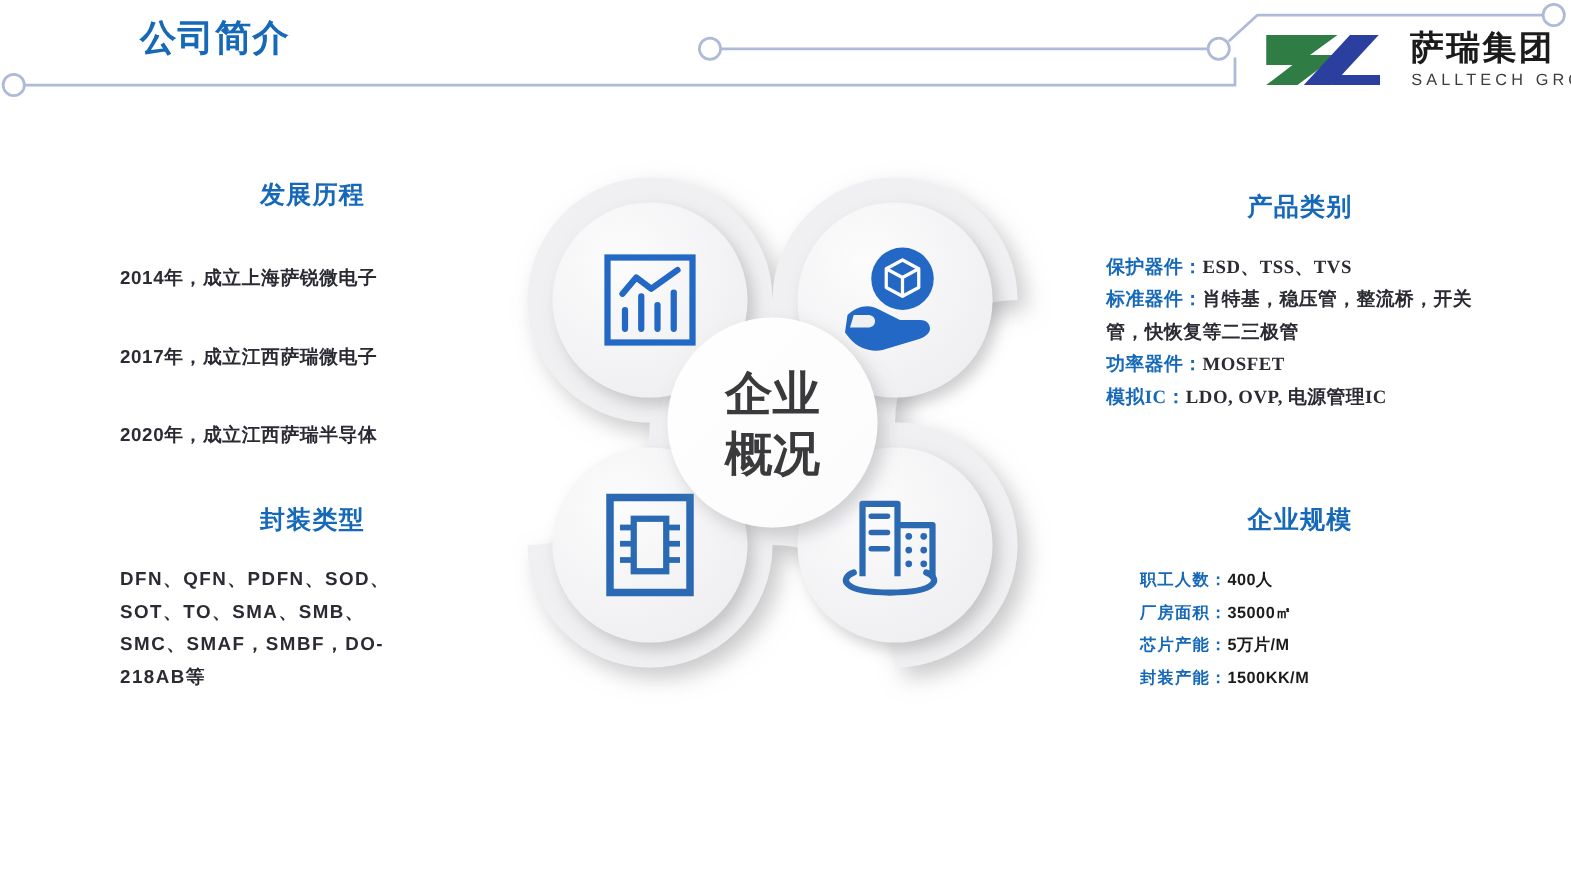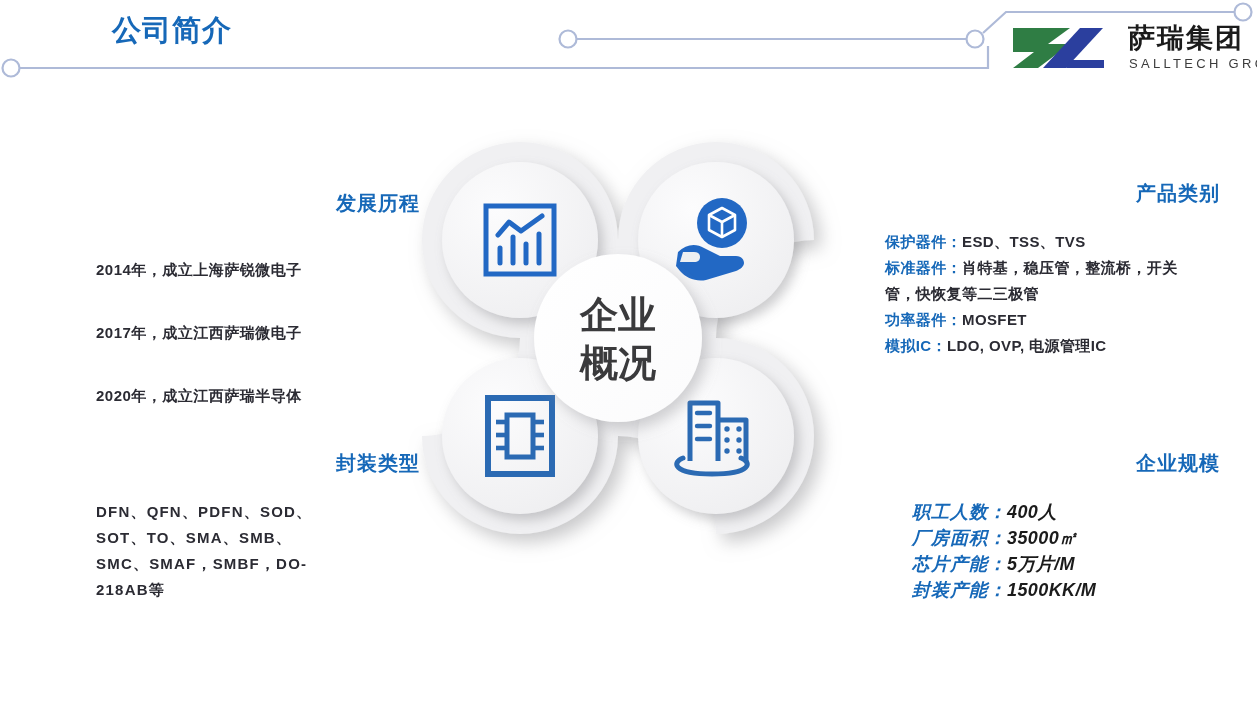--- a/index.html
+++ b/index.html
@@ -28,49 +28,49 @@
   }
   .logo-en {
     position: absolute; left: 121px; top: 36px;
     font-size: 13px; color: #3c3c3c; letter-spacing: 3.3px; white-space: nowrap;
   }
 
   
   .panel { position: absolute; }
   .panel-title {
     font-size: 20px; font-weight: bold; color: #1668b8;
-    text-align: right; letter-spacing: 1px; white-space: nowrap; margin-top: 48px;
+    text-align: center; letter-spacing: 1px; white-space: nowrap;
   }
   .history-line {
     font-size: 15px; font-weight: bold; color: #2b2b33;
     letter-spacing: 0.5px; white-space: nowrap; margin-top: 44px;
   }
   .pkg-body {
     font-size: 15px; font-weight: bold; color: #2b2b33;
     line-height: 26px; letter-spacing: 1.2px;
   }
   .prod-row {
     font-size: 15px; line-height: 26px; letter-spacing: 0.4px;
   }
   .prod-label { color: #1668b8; font-weight: bold; text-align: center; }
   .prod-value { color: #2b2b33; font-weight: bold; }
-  .scale-row { font-size: 18px; line-height: 26px; white-space: nowrap; font-style: italic; }
+  .scale-row { font-size: 13px; line-height: 26px; white-space: nowrap; }
   .scale-label { color: #1668b8; font-weight: bold; letter-spacing: 1px; }
   .scale-value { color: #1b1b1b; font-weight: bold; letter-spacing: 0.4px; }
 
   
   #panel-history { left: 80px; top: 142px; width: 340px; }
   #panel-history .panel-title { margin-bottom: 24px; }
   #panel-history .history-line { margin-bottom: 27px; padding-left: 16px; }
 
   #panel-package { left: 80px; top: 402px; width: 340px; }
   #panel-package .panel-title { margin-bottom: 22px; }
   #panel-package .pkg-body { padding-left: 16px; width: 262px; }
 
-  #panel-product { left: 860px; top: 132px; width: 360px; }
+  #panel-product { left: 860px; top: 152px; width: 360px; font-family: Liberation Serif, serif; }
   #panel-product .panel-title { margin-bottom: 22px; }
   #panel-product .prod-list { padding-left: 25px; width: 335px; }
 
   #panel-scale { left: 860px; top: 402px; width: 360px; }
   #panel-scale .panel-title { margin-bottom: 22px; }
   #panel-scale .scale-list { padding-left: 52px; }
 
   
   .center-graphic { position: absolute; left: 408px; top: 128px; width: 440px; height: 440px; }
 </style>

